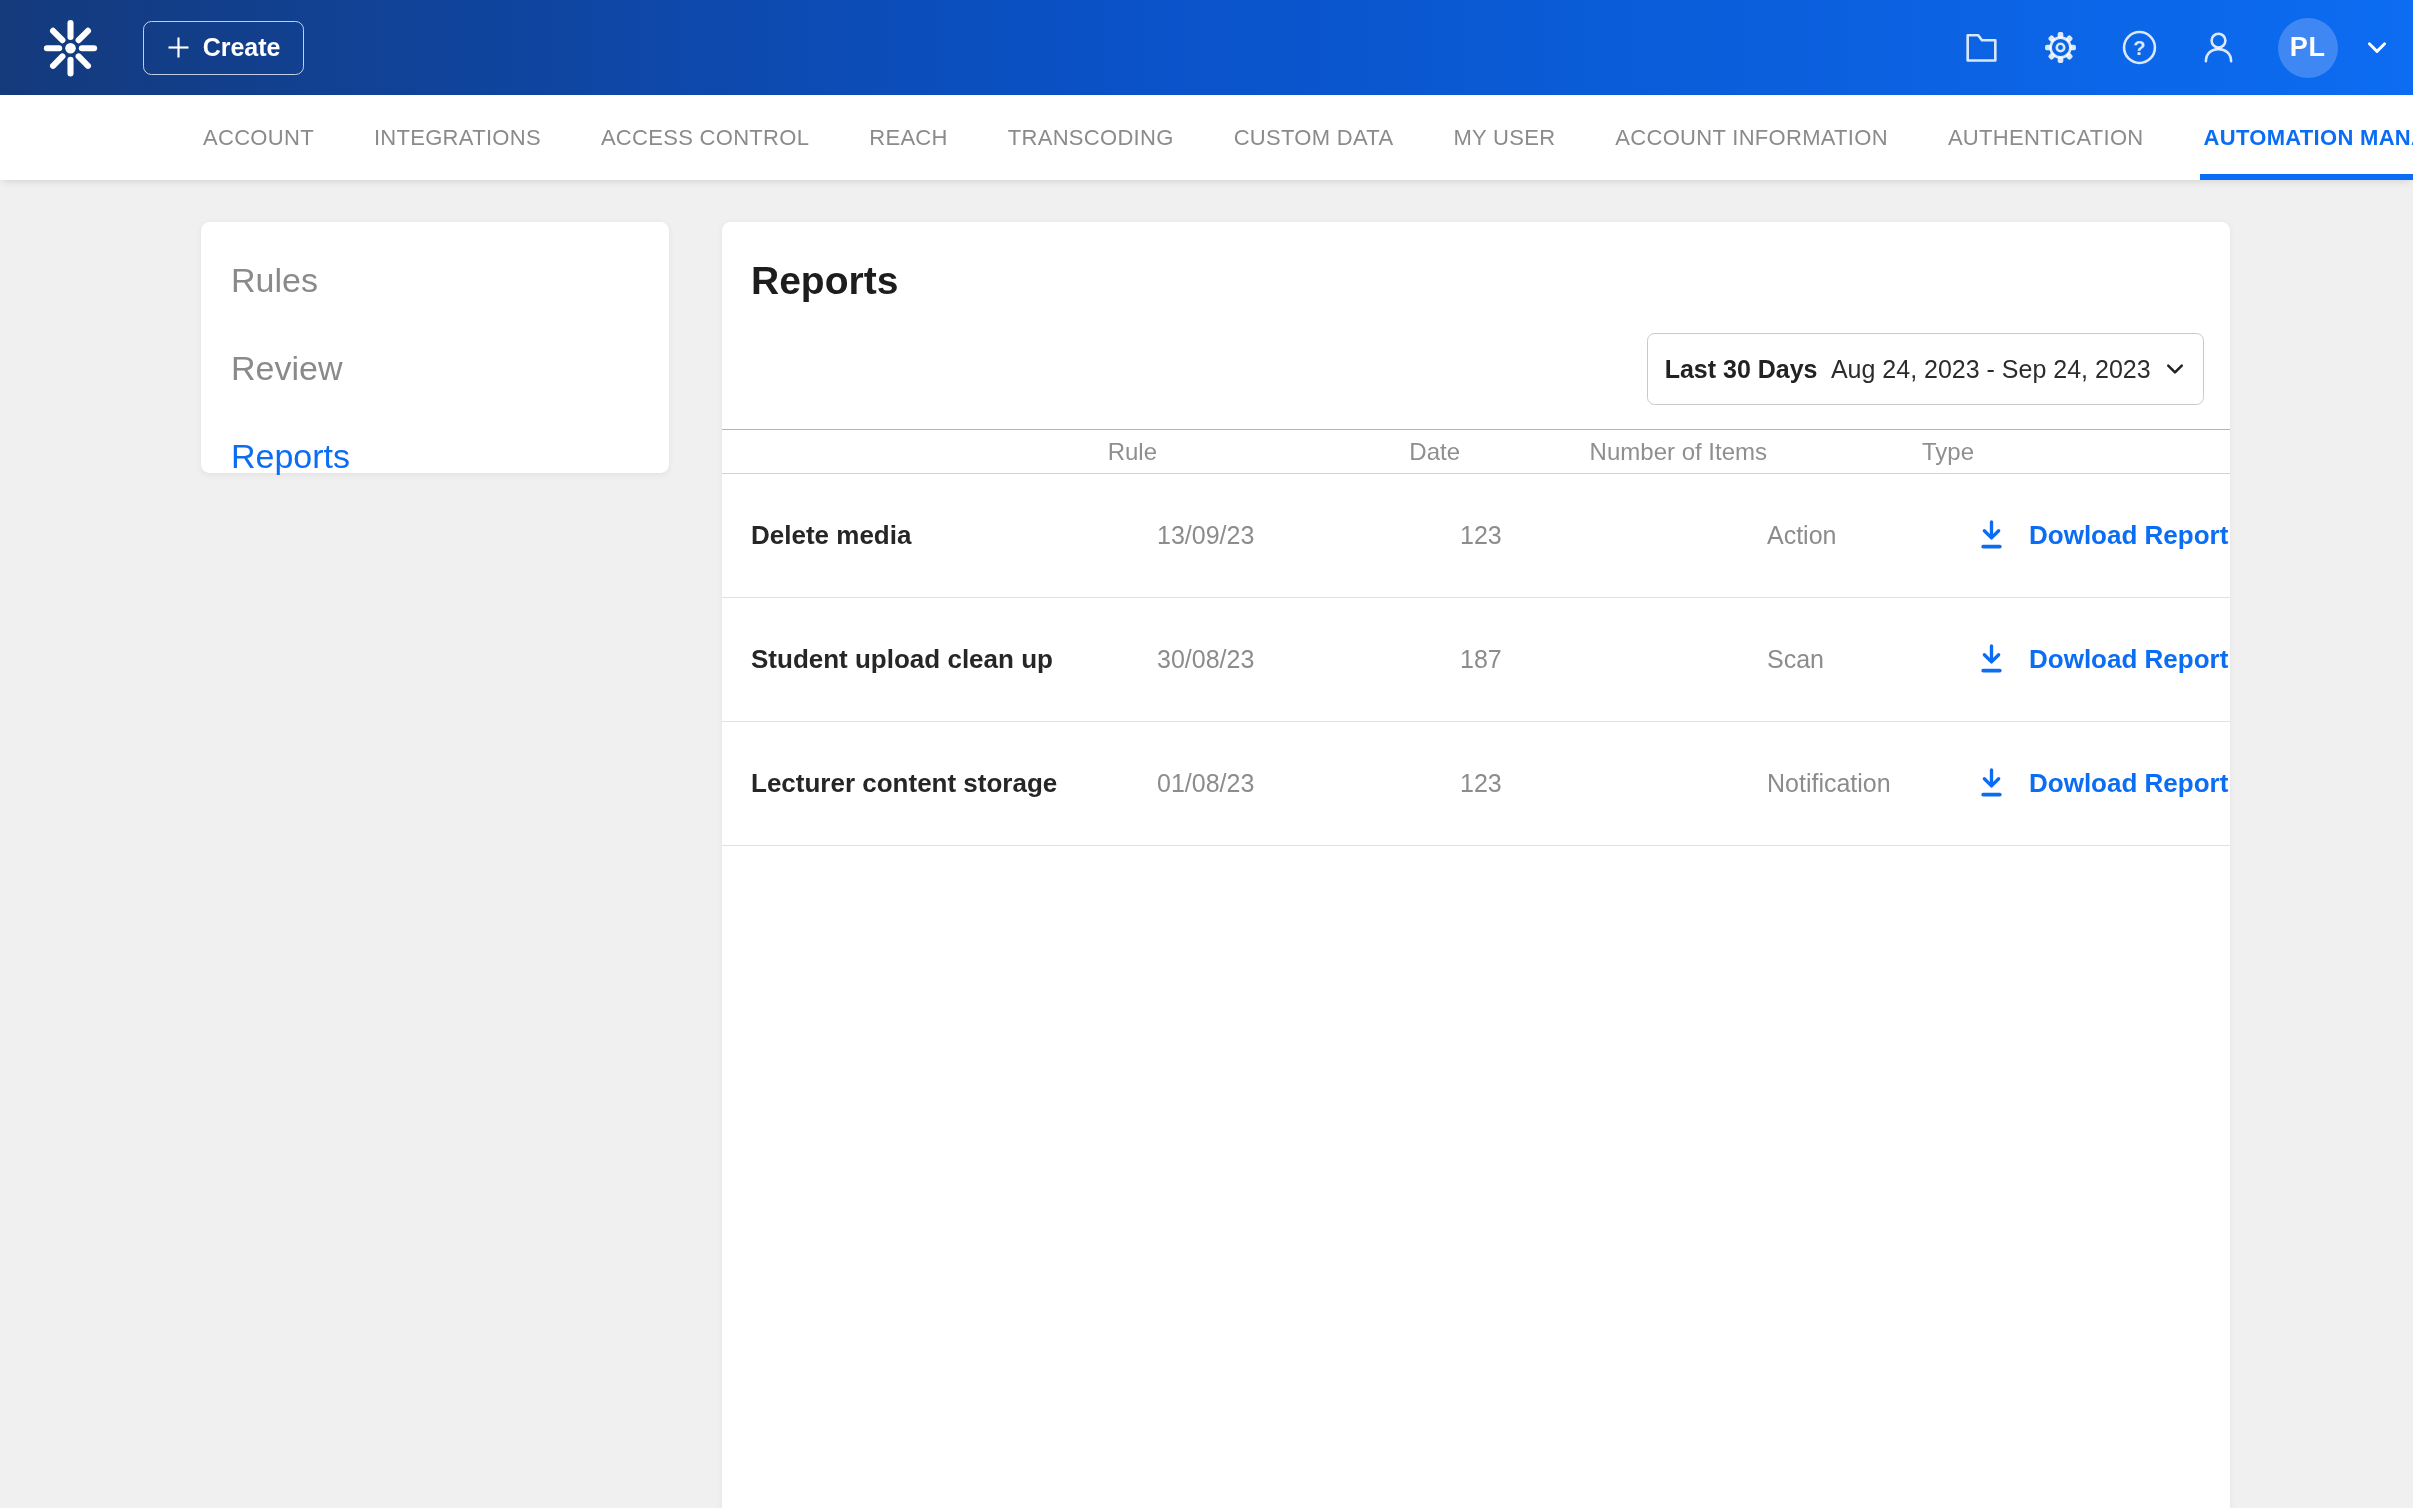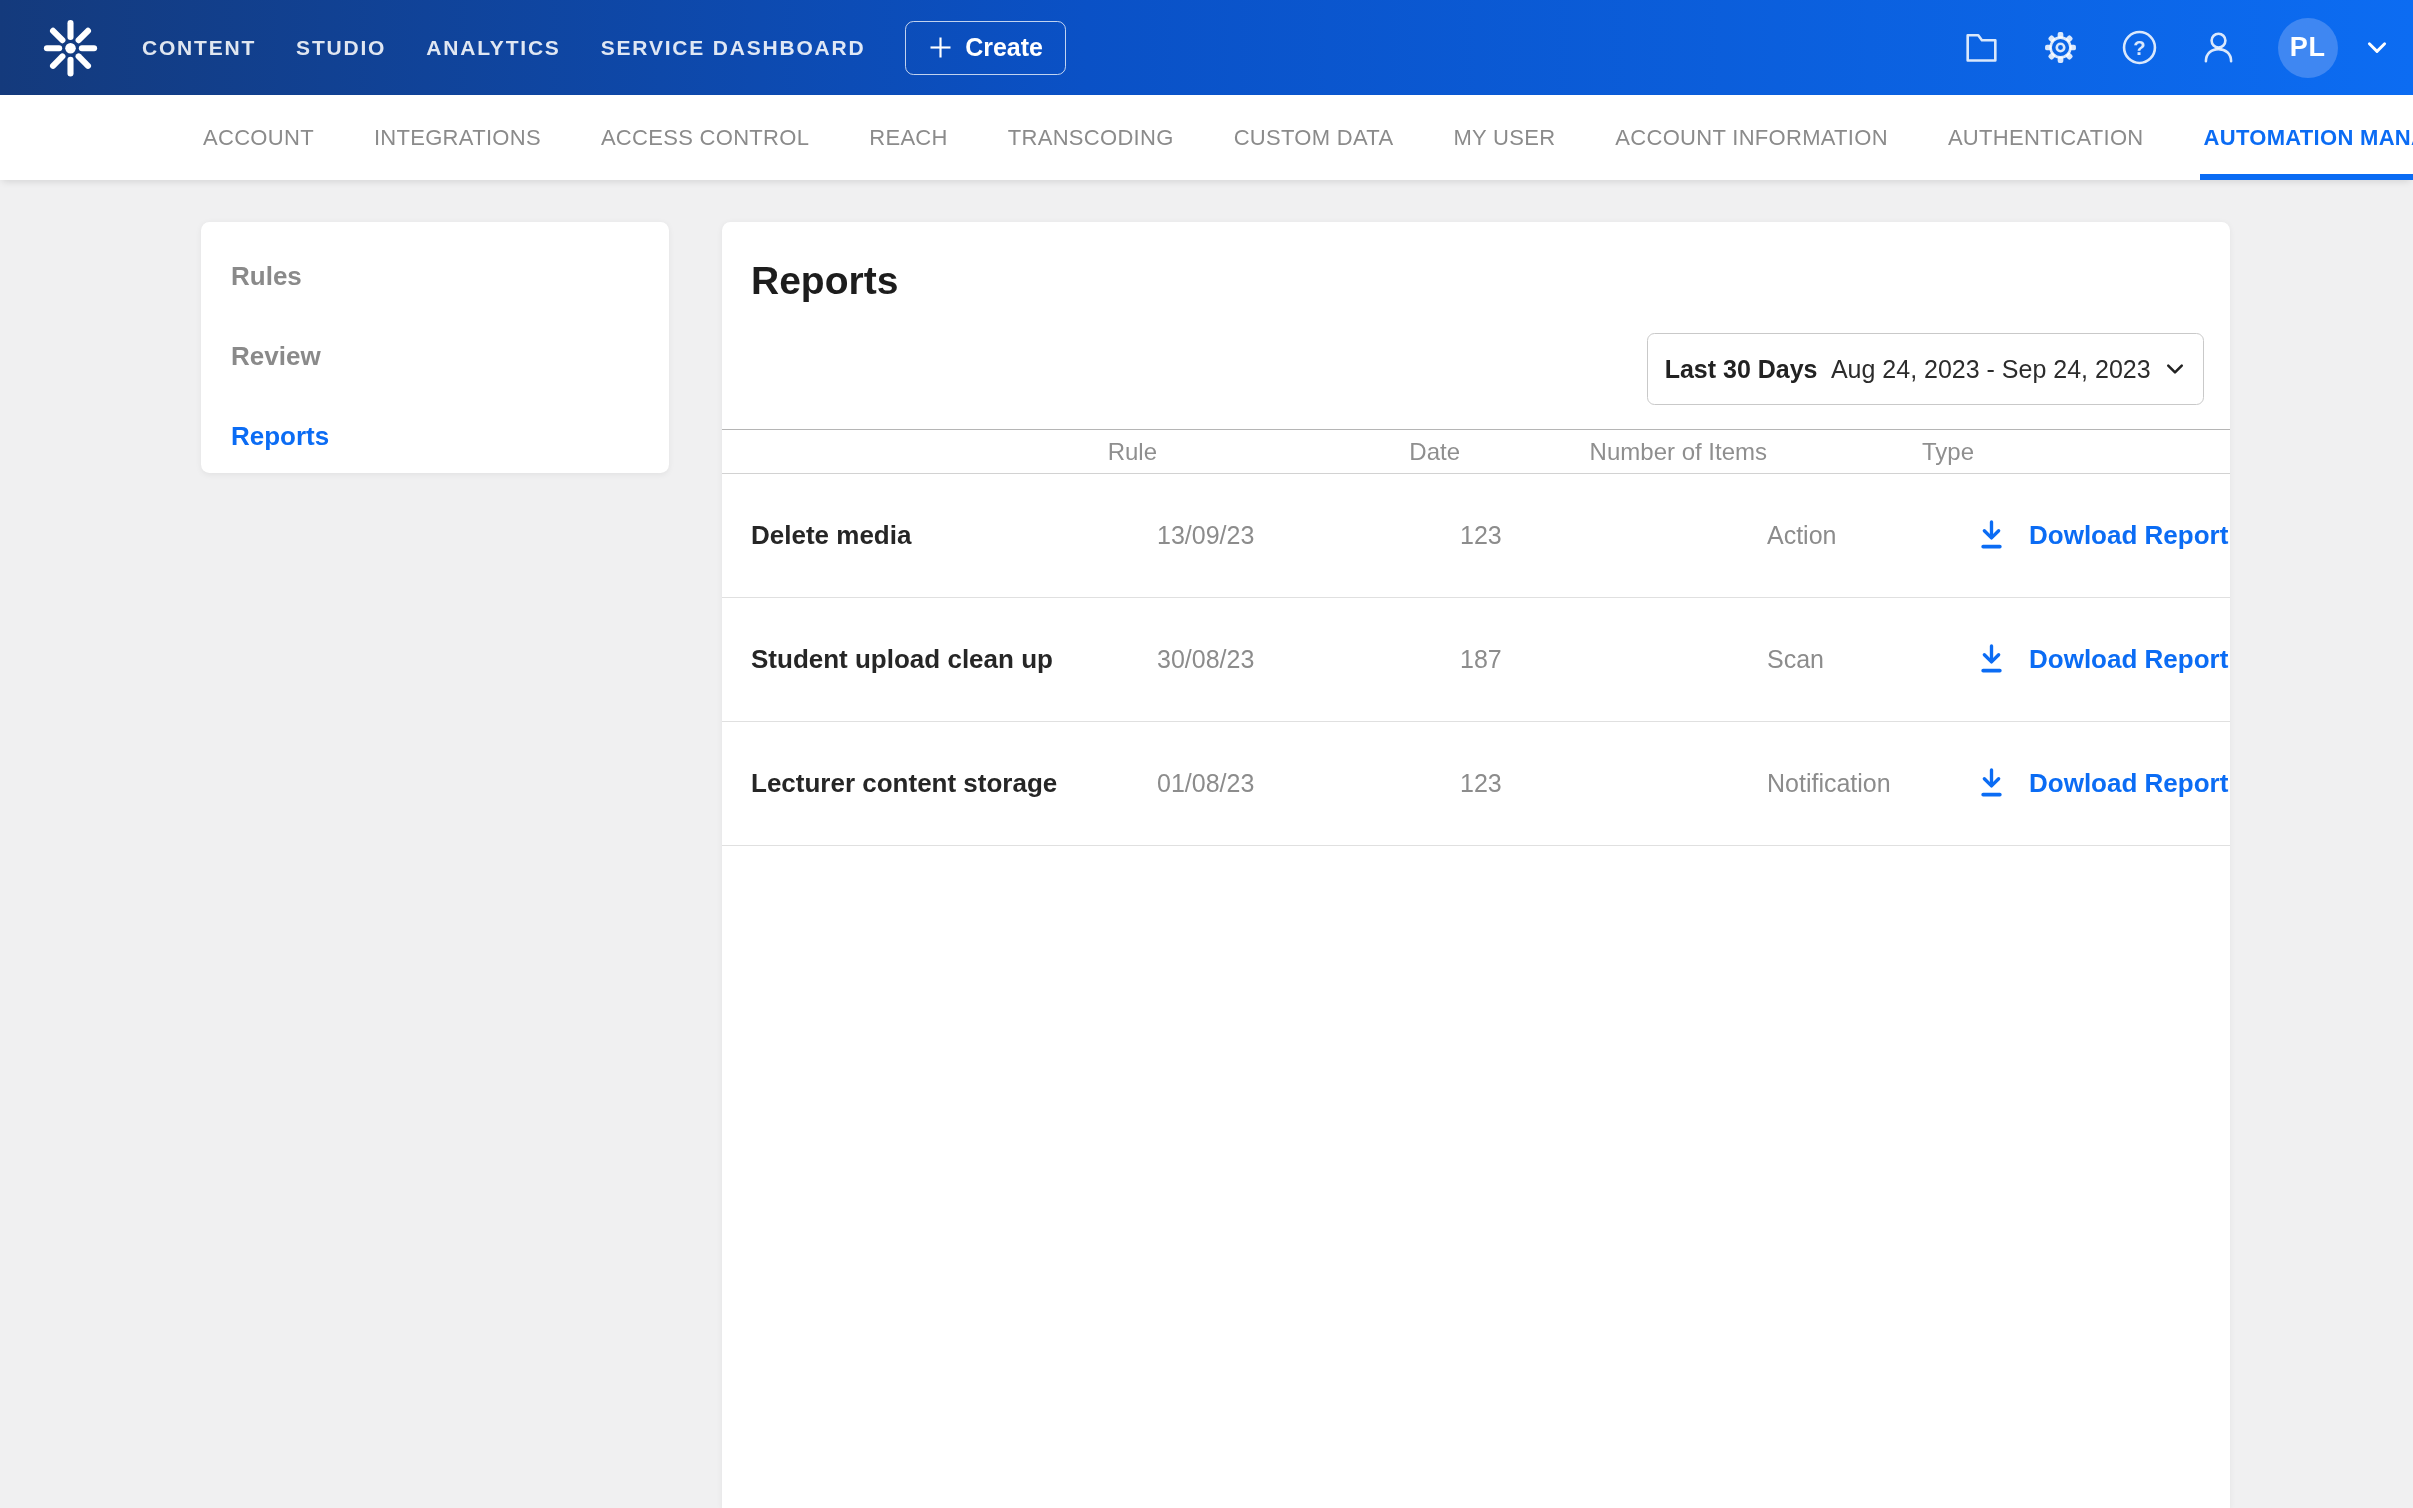--- a/index.html
+++ b/index.html
@@ -72,21 +72,21 @@
   }
   .card {
     background:#fff; border-radius:8.4px;
     box-shadow:0 1.7px 6.7px rgba(0,0,0,0.06);
   }
   .sidebar-card {
     width:468px; height:251px; flex:0 0 468px;
     display:flex; flex-direction:column; gap:49px;
     padding:39px 0 0 30px;
   }
-  .side-item { font-size:26px; font-weight:700; color:#8a8a8a; cursor:pointer; }
+  .side-item { font-size:34px; font-weight:400; color:#8a8a8a; cursor:pointer; }
   .side-item.active { color:#0b6cf4; }
 
   .main-card {
     margin-left:53px; width:1508px; height:1286px;
     border-radius:8.4px 8.4px 0 0;
     display:flex; flex-direction:column;
   }
   .page-title {
     margin:37px 0 0 29px;
     font-size:39px; font-weight:700; color:#1d1d1d;
@@ -138,26 +138,20 @@
         <path d="M40 55 V72"></path>
         <path d="M11 41 H26"></path>
         <path d="M54 41 H69"></path>
         <path d="M50 31 L61.5 19.5"></path>
         <path d="M30 31 L18.5 19.5"></path>
         <path d="M50 51 L61.5 62.5"></path>
         <path d="M30 51 L18.5 62.5"></path>
       </svg>
     </span>
 
-    <nav class="nav-items">
-      <span class="nav-item">CONTENT</span>
-      <span class="nav-item">STUDIO</span>
-      <span class="nav-item">ANALYTICS</span>
-      <span class="nav-item">SERVICE DASHBOARD</span>
-    </nav>
 
     <button class="create-btn">
       <span>
         <svg class="plus" viewBox="0 0 30 30" stroke="#ffffff" stroke-width="2.6" fill="none">
           <path d="M15 3 V27"></path>
             <path d="M3 15 H27"></path>
         </svg>
       </span>
       <span class="create-label">Create</span>
     </button>

